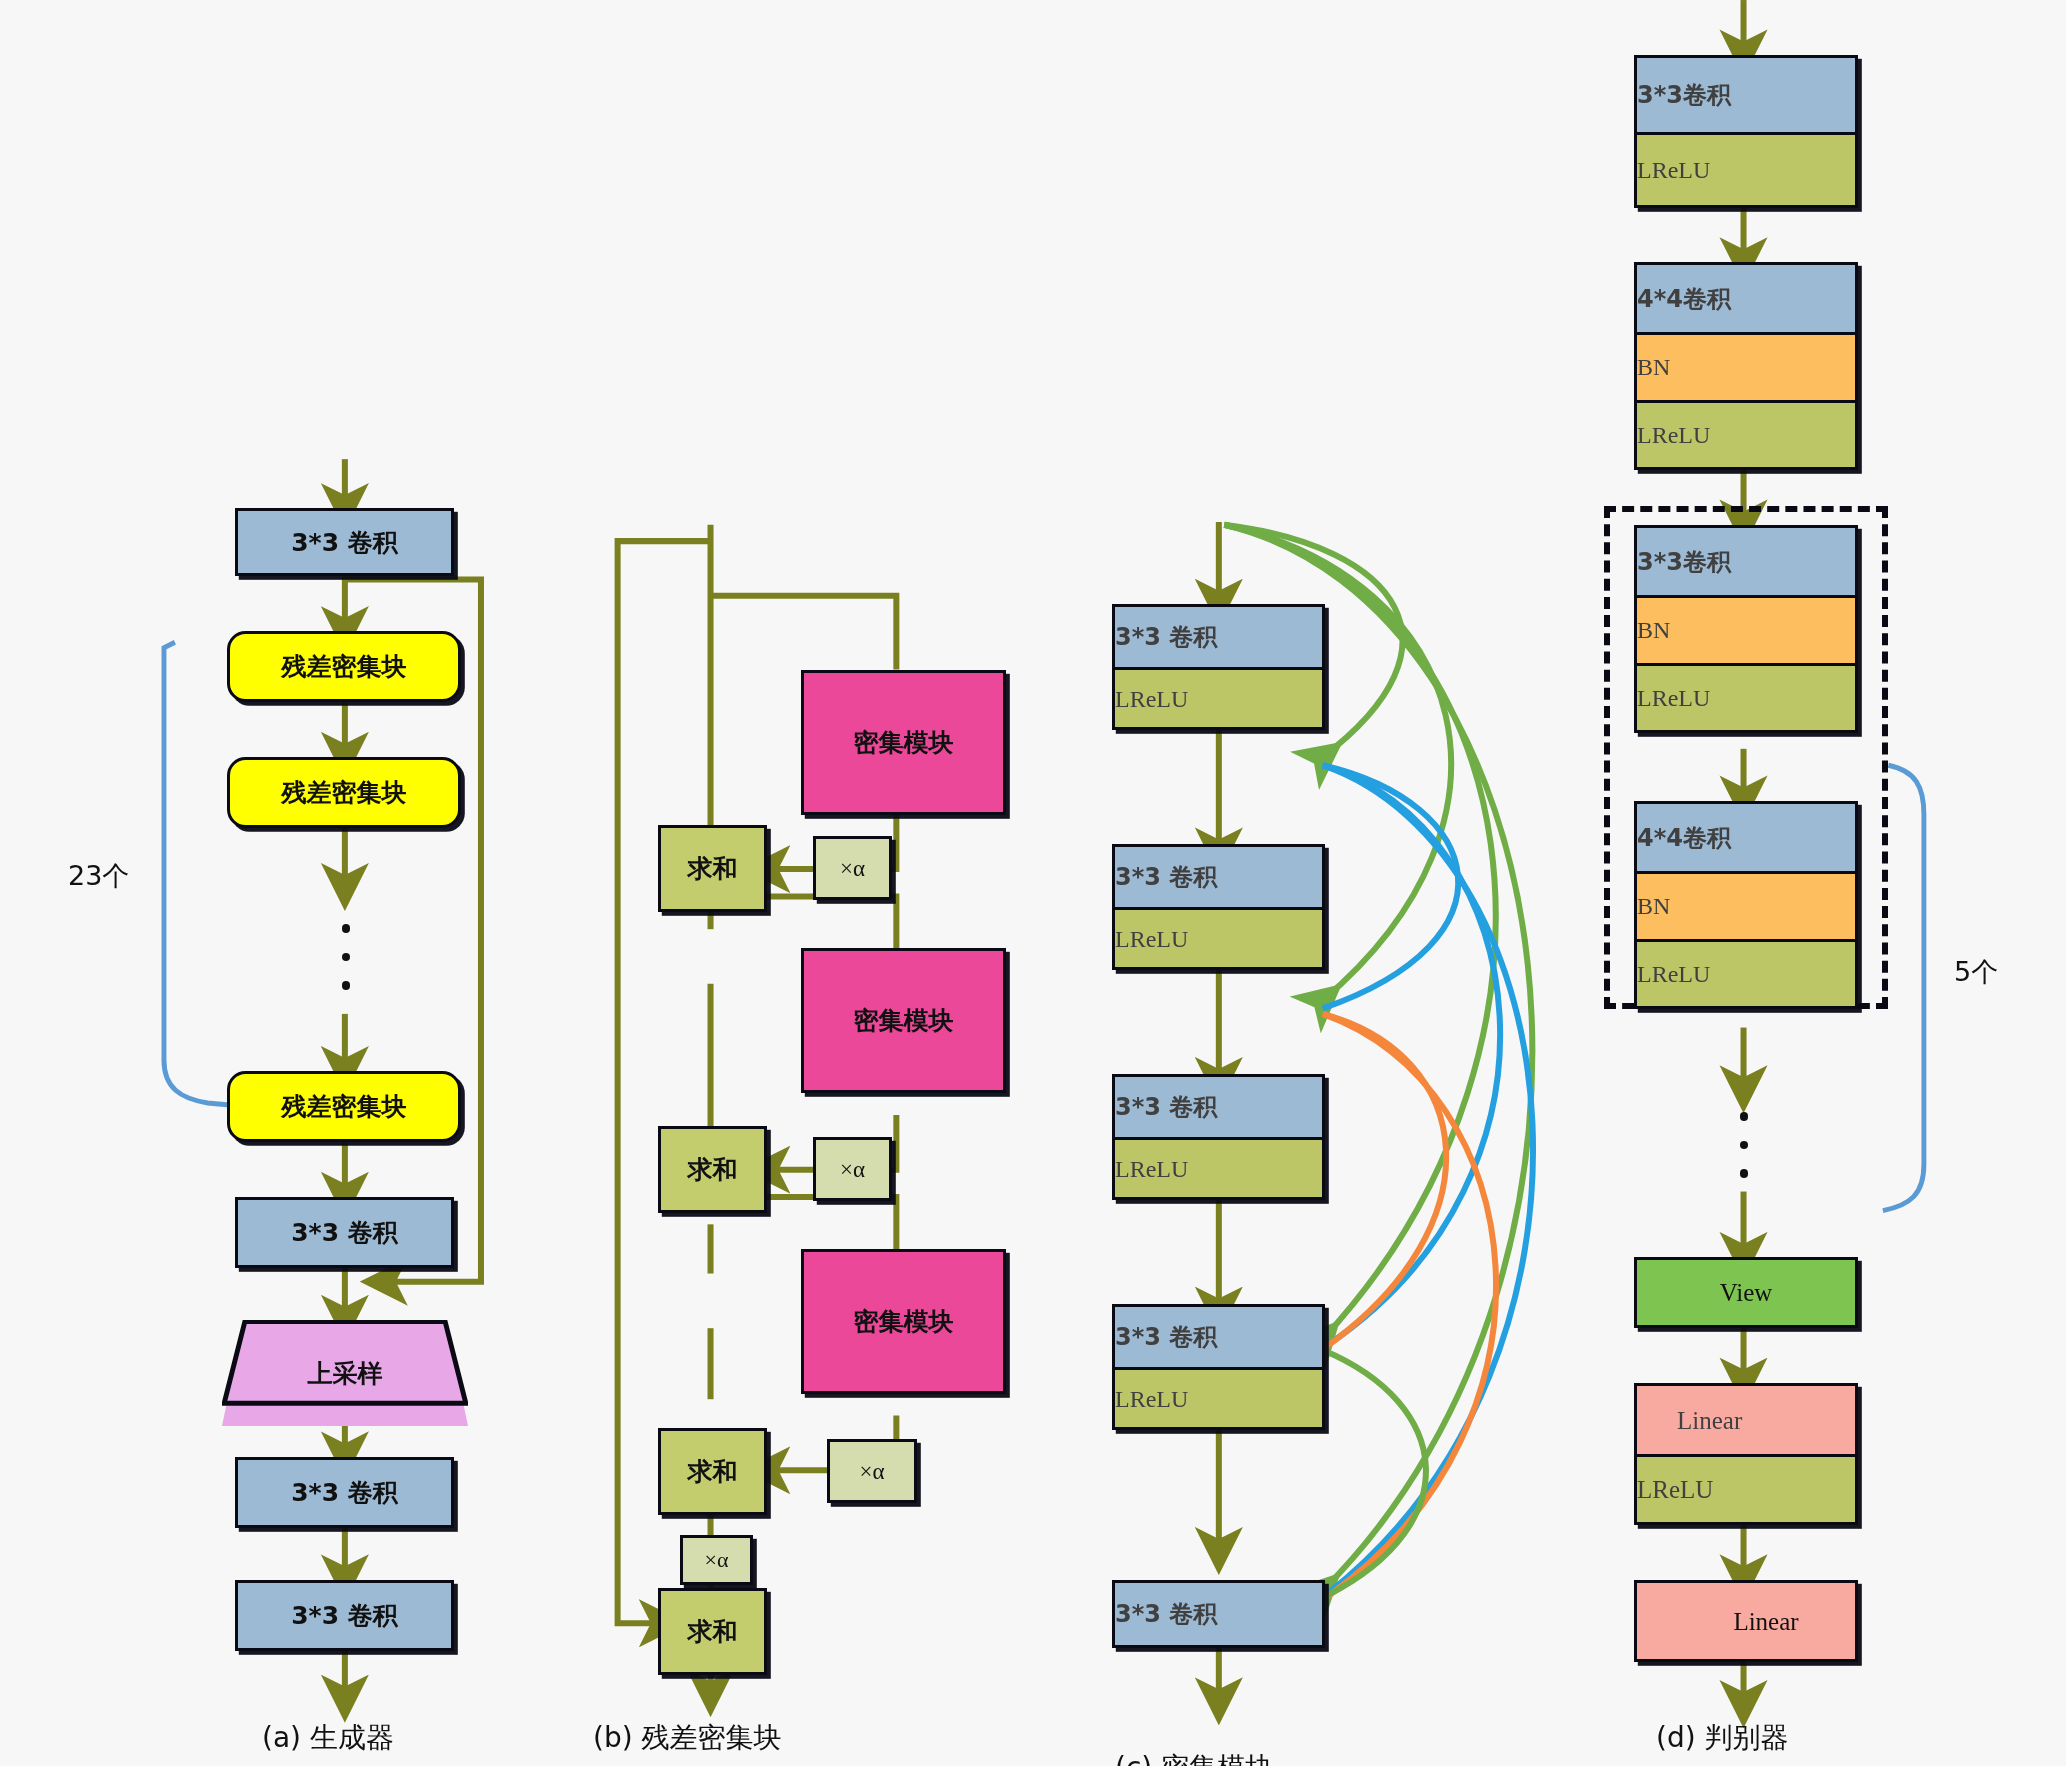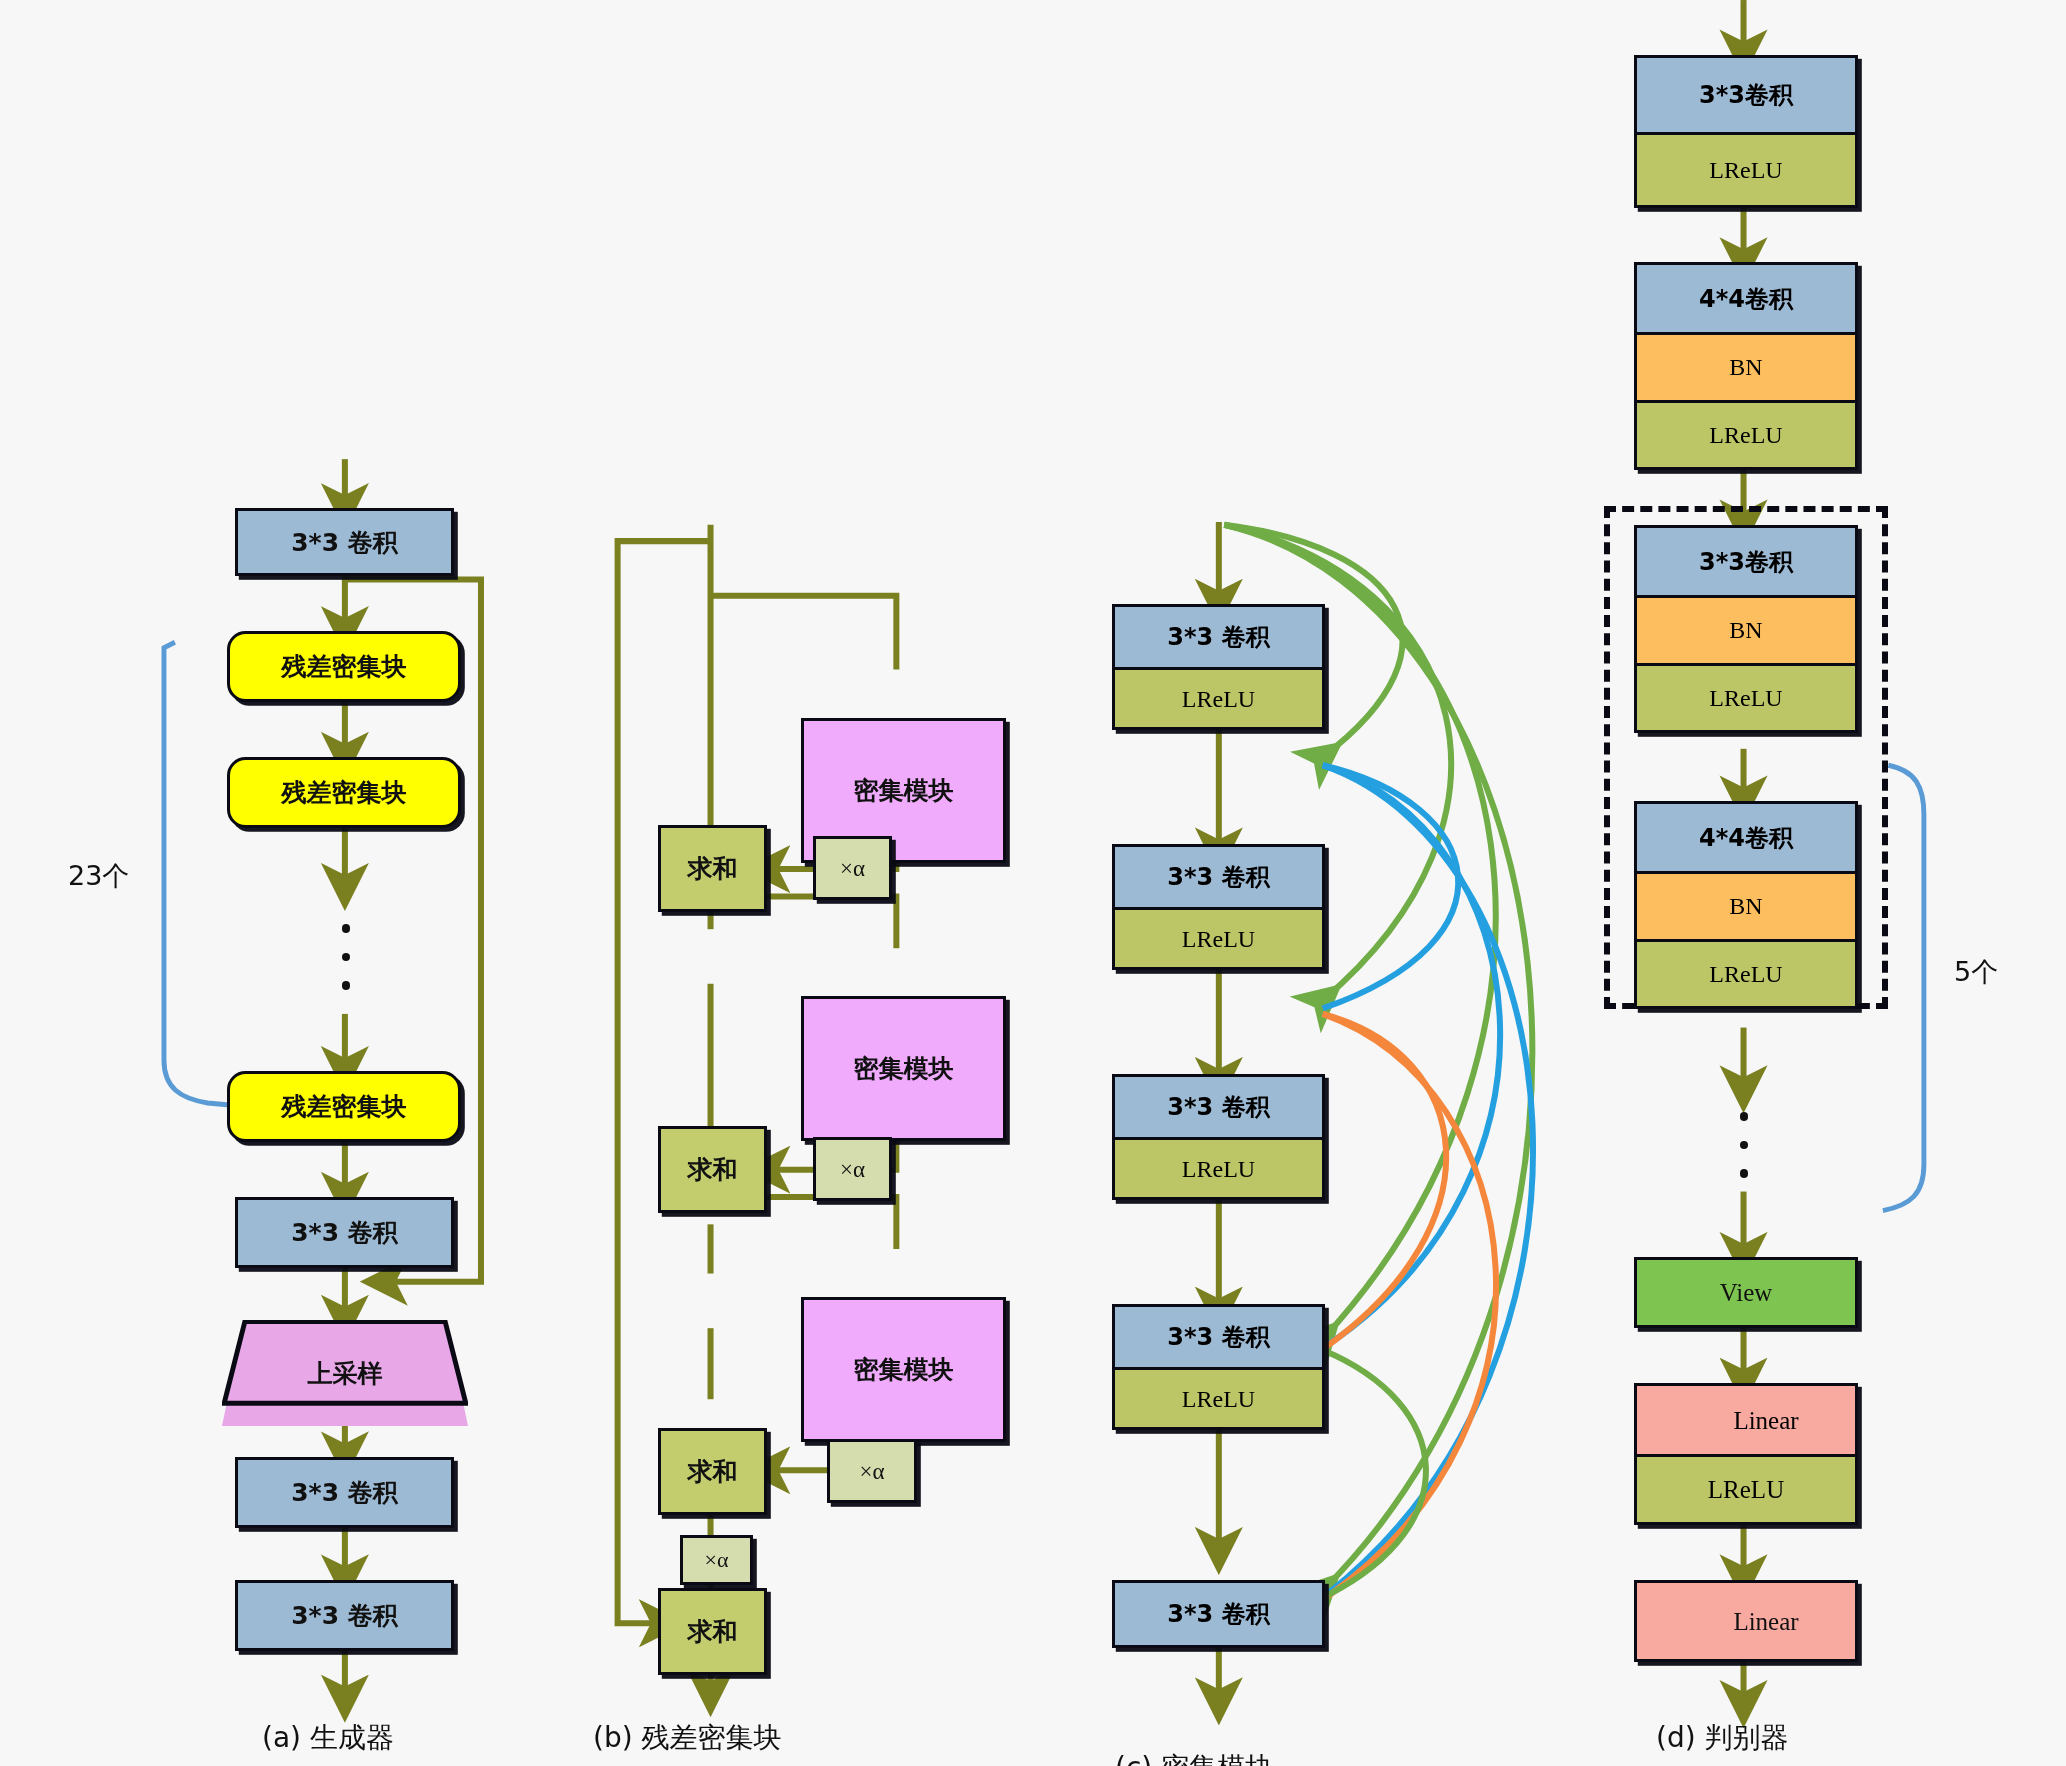--- a/index.html
+++ b/index.html
@@ -7,27 +7,27 @@
        font-family:"Liberation Serif","DejaVu Serif",serif;
        background:#f7f7f7;overflow:hidden;}
   .col{position:absolute;top:0;height:1766px;}
 
   
   .box{position:absolute;box-sizing:border-box;border:3.3px solid #0a0a14;
        display:flex;align-items:center;justify-content:center;
        text-align:center;line-height:1;color:#111;
        box-shadow:3.8px 3.8px 0 rgba(10,10,20,.95);}
   .sub{position:absolute;box-sizing:border-box;border:3.3px solid #0a0a14;
-       display:flex;align-items:center;justify-content:center;
-       text-align:center;line-height:1;color:#000000;}
+       display:flex;align-items:center;
+       text-align:center;line-height:1;color:#404040;}
   .conv{background:#9dbad4;}
   .lrelu{background:#bcc667;}
   .bn{background:#fcbe5e;}
   .rrdb{background:#ffff00;border-radius:18.6px;}
-  .dense{background:#f0abfc;margin-top:48px;}
+  .dense{background:#ec4899;}
   .sum{background:#c3cd6e;}
   .alpha{background:#d5dcae;}
   .viewbox{background:#7ec450;}
   .linear{background:#f8a9a0;padding-left:40px;}
 
   .cn{font-family:"DejaVu Sans","Liberation Sans",sans-serif;font-weight:700;}
   .en{font-family:"Liberation Serif","DejaVu Serif",serif;}
 
   .stack{position:absolute;box-sizing:border-box;
          border:3.3px solid #0a0a14;box-shadow:3.8px 3.8px 0 rgba(10,10,20,.95);}

